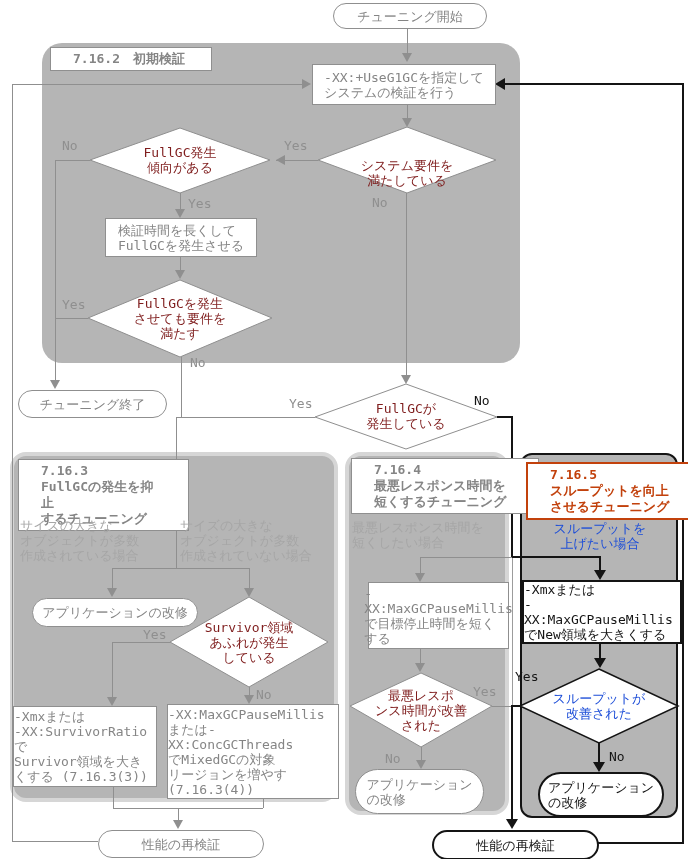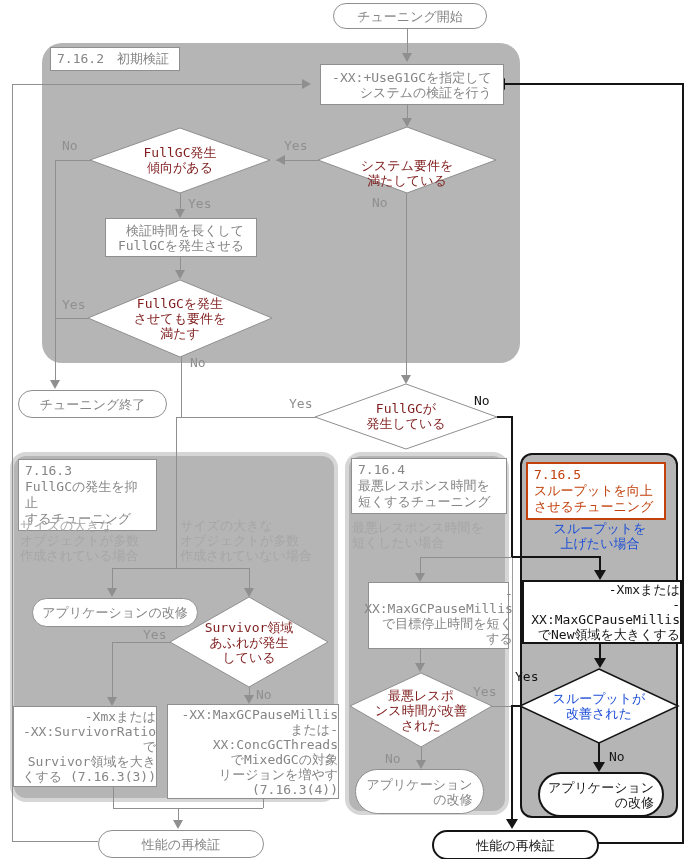--- a/index.html
+++ b/index.html
@@ -5,26 +5,26 @@
   html,body{margin:0;padding:0;background:#ffffff;}
   #canvas{
     position:relative;width:688px;height:859px;background:#ffffff;overflow:hidden;
     font-family:"DejaVu Sans Mono","Liberation Mono",monospace;
     font-size:13px;line-height:15px;color:#858585;
   }
   .region{position:absolute;background:#b5b5b5;border-radius:16px;}
   .region.lite{border:4px solid #d6d6d6;}
   .region.dark{border:2px solid #141414;border-radius:12px;}
   .box{position:absolute;background:#ffffff;border:1px solid #8f8f8f;
-       display:flex;align-items:center;justify-content:center;text-align:right;
+       display:flex;align-items:center;justify-content:center;text-align:left;
        white-space:pre-line;color:#858585;}
   .box.dark{border:2px solid #141414;color:#141414;}
   .stadium{border-radius:999px;}
   .titlebox{position:absolute;background:#ffffff;border:1px solid #8f8f8f;
-       padding:3px 6px;text-align:left;white-space:pre-line;color:#858585;line-height:16px;}
+       padding:3px 22px;text-align:left;white-space:pre-line;color:#858585;line-height:16px;font-weight:bold;}
   .titlebox.dark{border:2px solid #c2410c;color:#c2410c;}
   .cap{position:absolute;color:#a6a6a6;white-space:pre-line;}
   .dtext{position:absolute;text-align:center;white-space:pre-line;color:#7f1d1d;}
   .dtext.blk{color:#1d4ed8;}
   .lbl{position:absolute;color:#8f8f8f;}
   .lbl.blk{color:#141414;}
   svg{position:absolute;left:0;top:0;}
   svg line, svg polyline{shape-rendering:crispEdges;}
 </style>
 </head>
@@ -132,21 +132,21 @@
 オブジェクトが多数
 作成されている場合</div>
   <div class="cap" style="left:180px;top:518px;width:155px;">サイズの大きな
 オブジェクトが多数
 作成されていない場合</div>
   <div class="cap" style="left:352px;top:520px;width:145px;">最悪レスポンス時間を
 短くしたい場合</div>
   <div class="dtext blk" style="left:540px;top:521px;width:120px;">スループットを
 上げたい場合</div>
 
-  <div class="box" style="left:312px;top:64px;width:182px;height:39px;margin-left:8px;">-XX:+UseG1GCを指定して
+  <div class="box" style="left:312px;top:64px;width:182px;height:39px;">-XX:+UseG1GCを指定して
 システムの検証を行う</div>
   <div class="box" style="left:105px;top:218px;width:150px;height:37px;">検証時間を長くして
 FullGCを発生させる</div>
   <div class="box stadium" style="left:32px;top:598px;width:164px;height:27px;">アプリケーションの改修</div>
   <div class="box" style="left:13px;top:706px;width:142px;height:79px;">-Xmxまたは
 -XX:SurvivorRatioで
 Survivor領域を大き
 くする (7.16.3(3))</div>
   <div class="box" style="left:167px;top:704px;width:170px;height:93px;">-XX:MaxGCPauseMillis
 または-XX:ConcGCThreads

